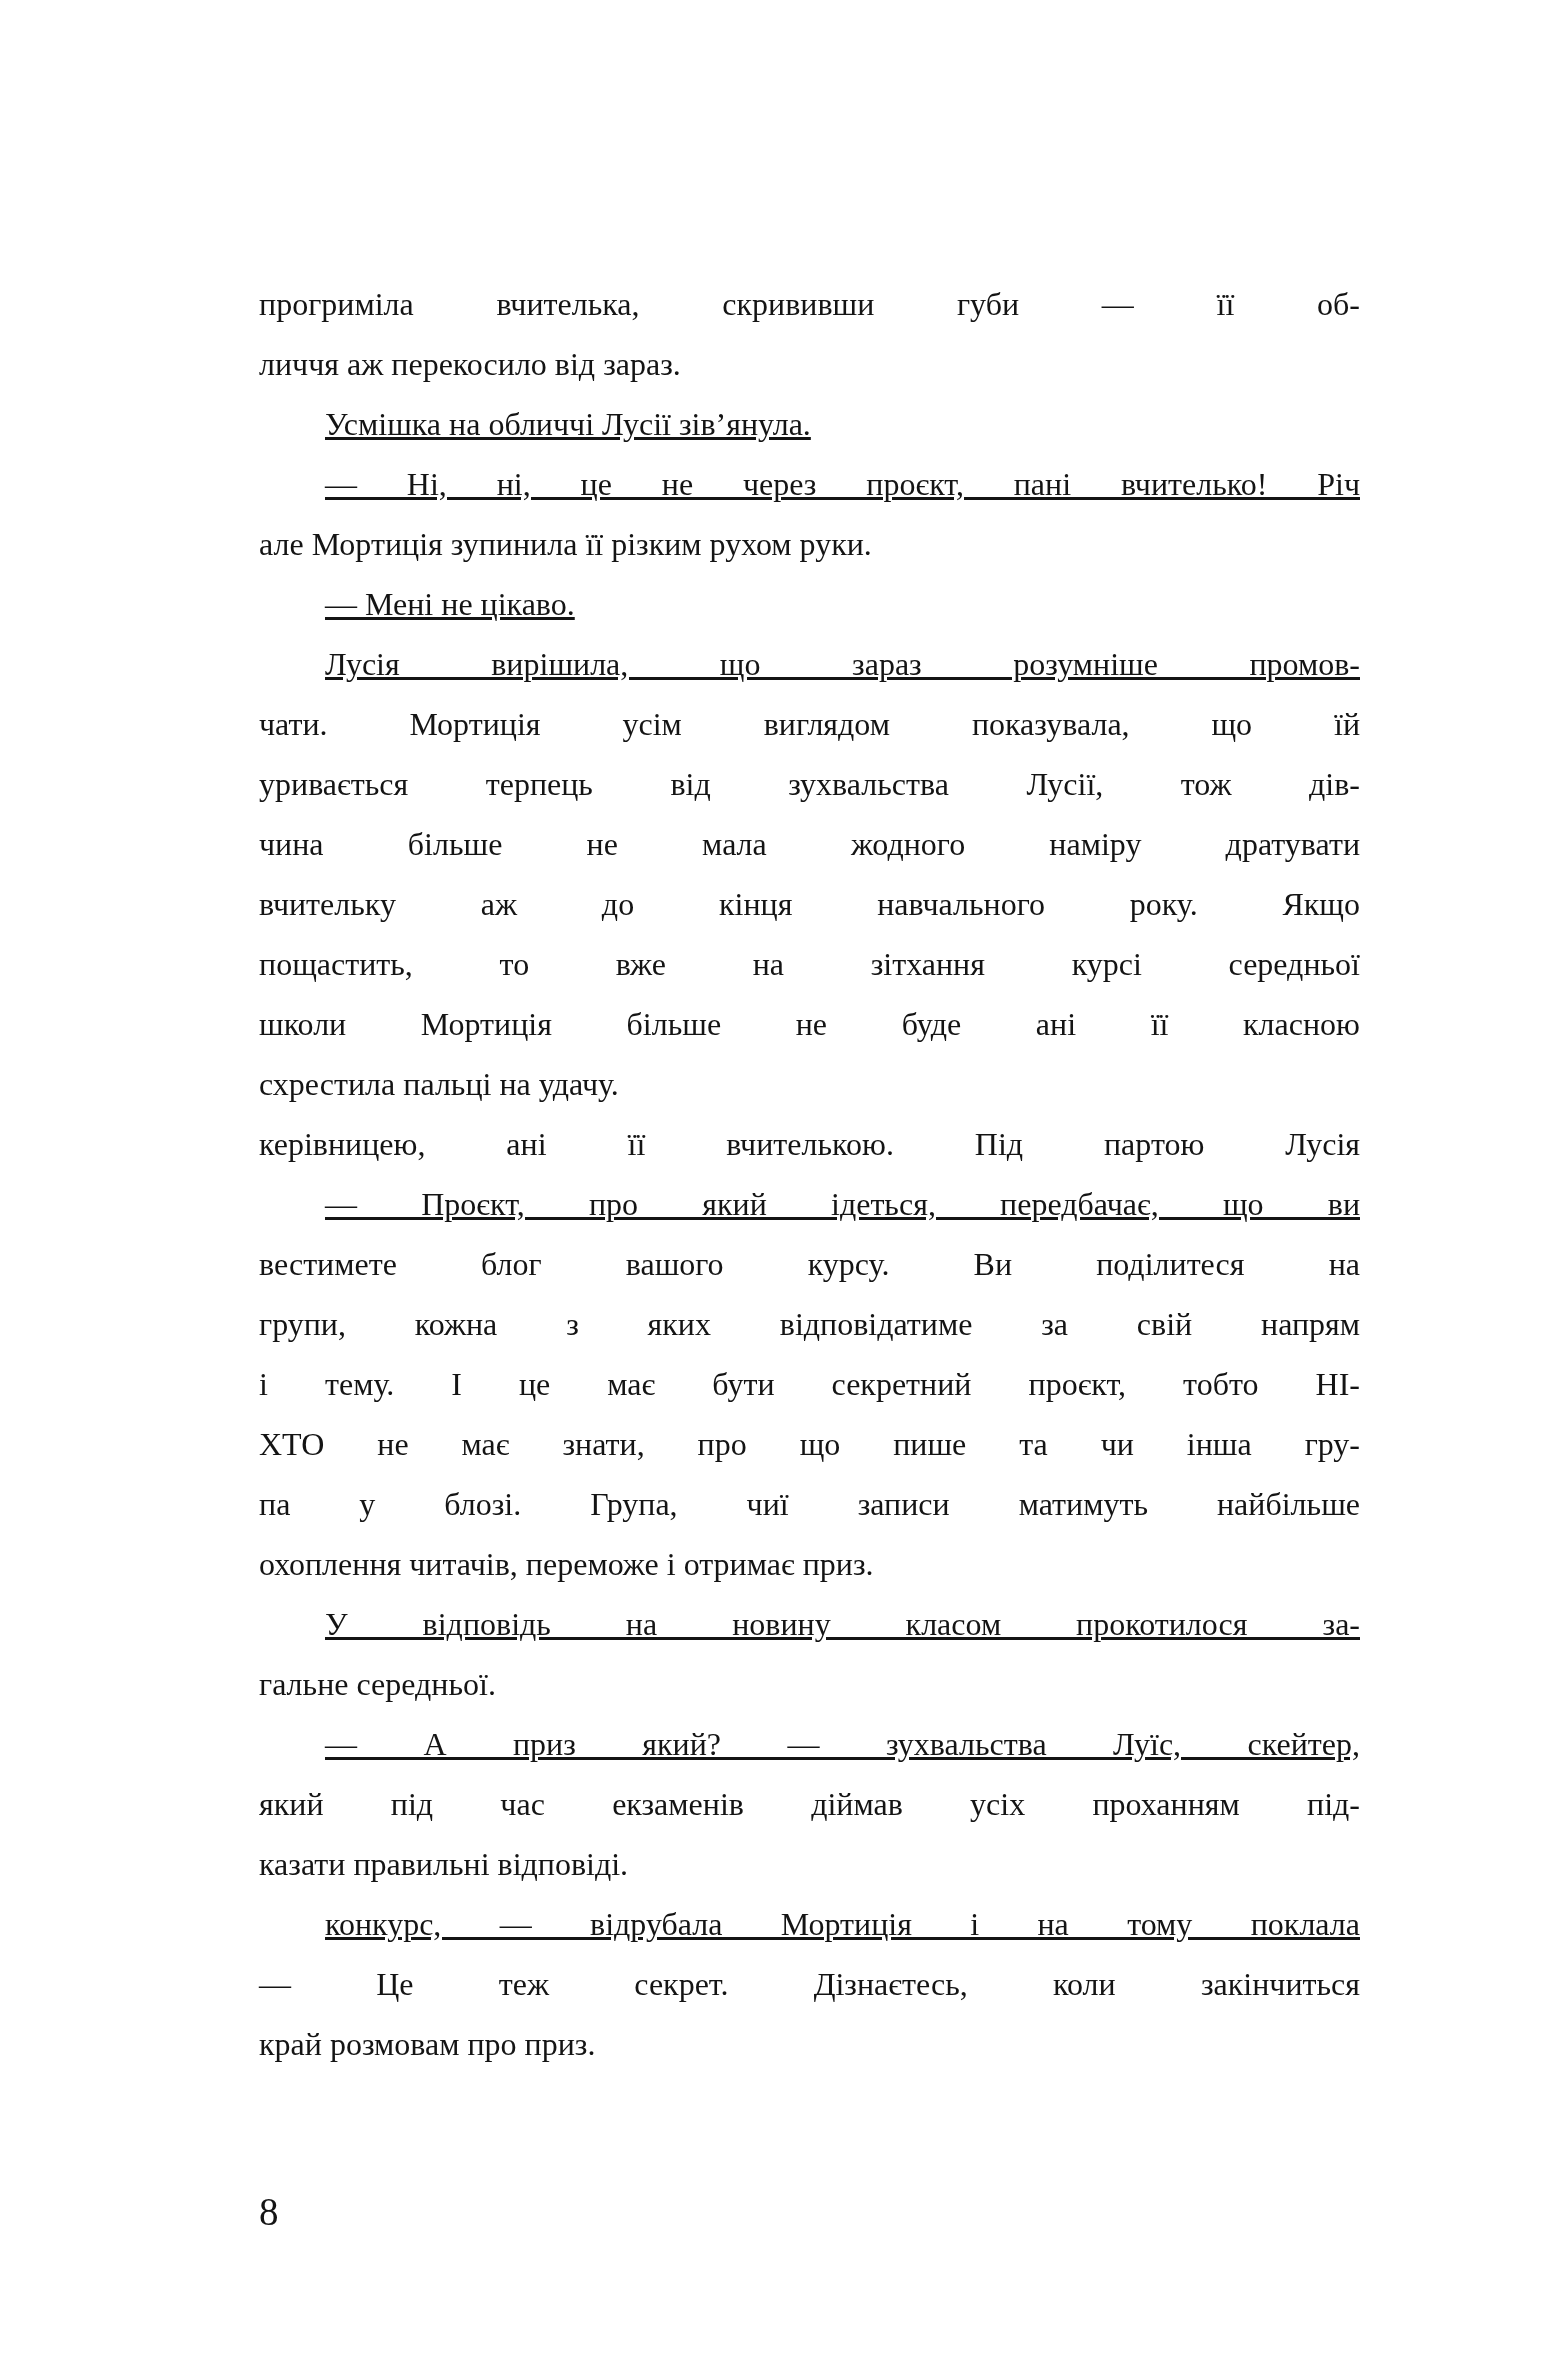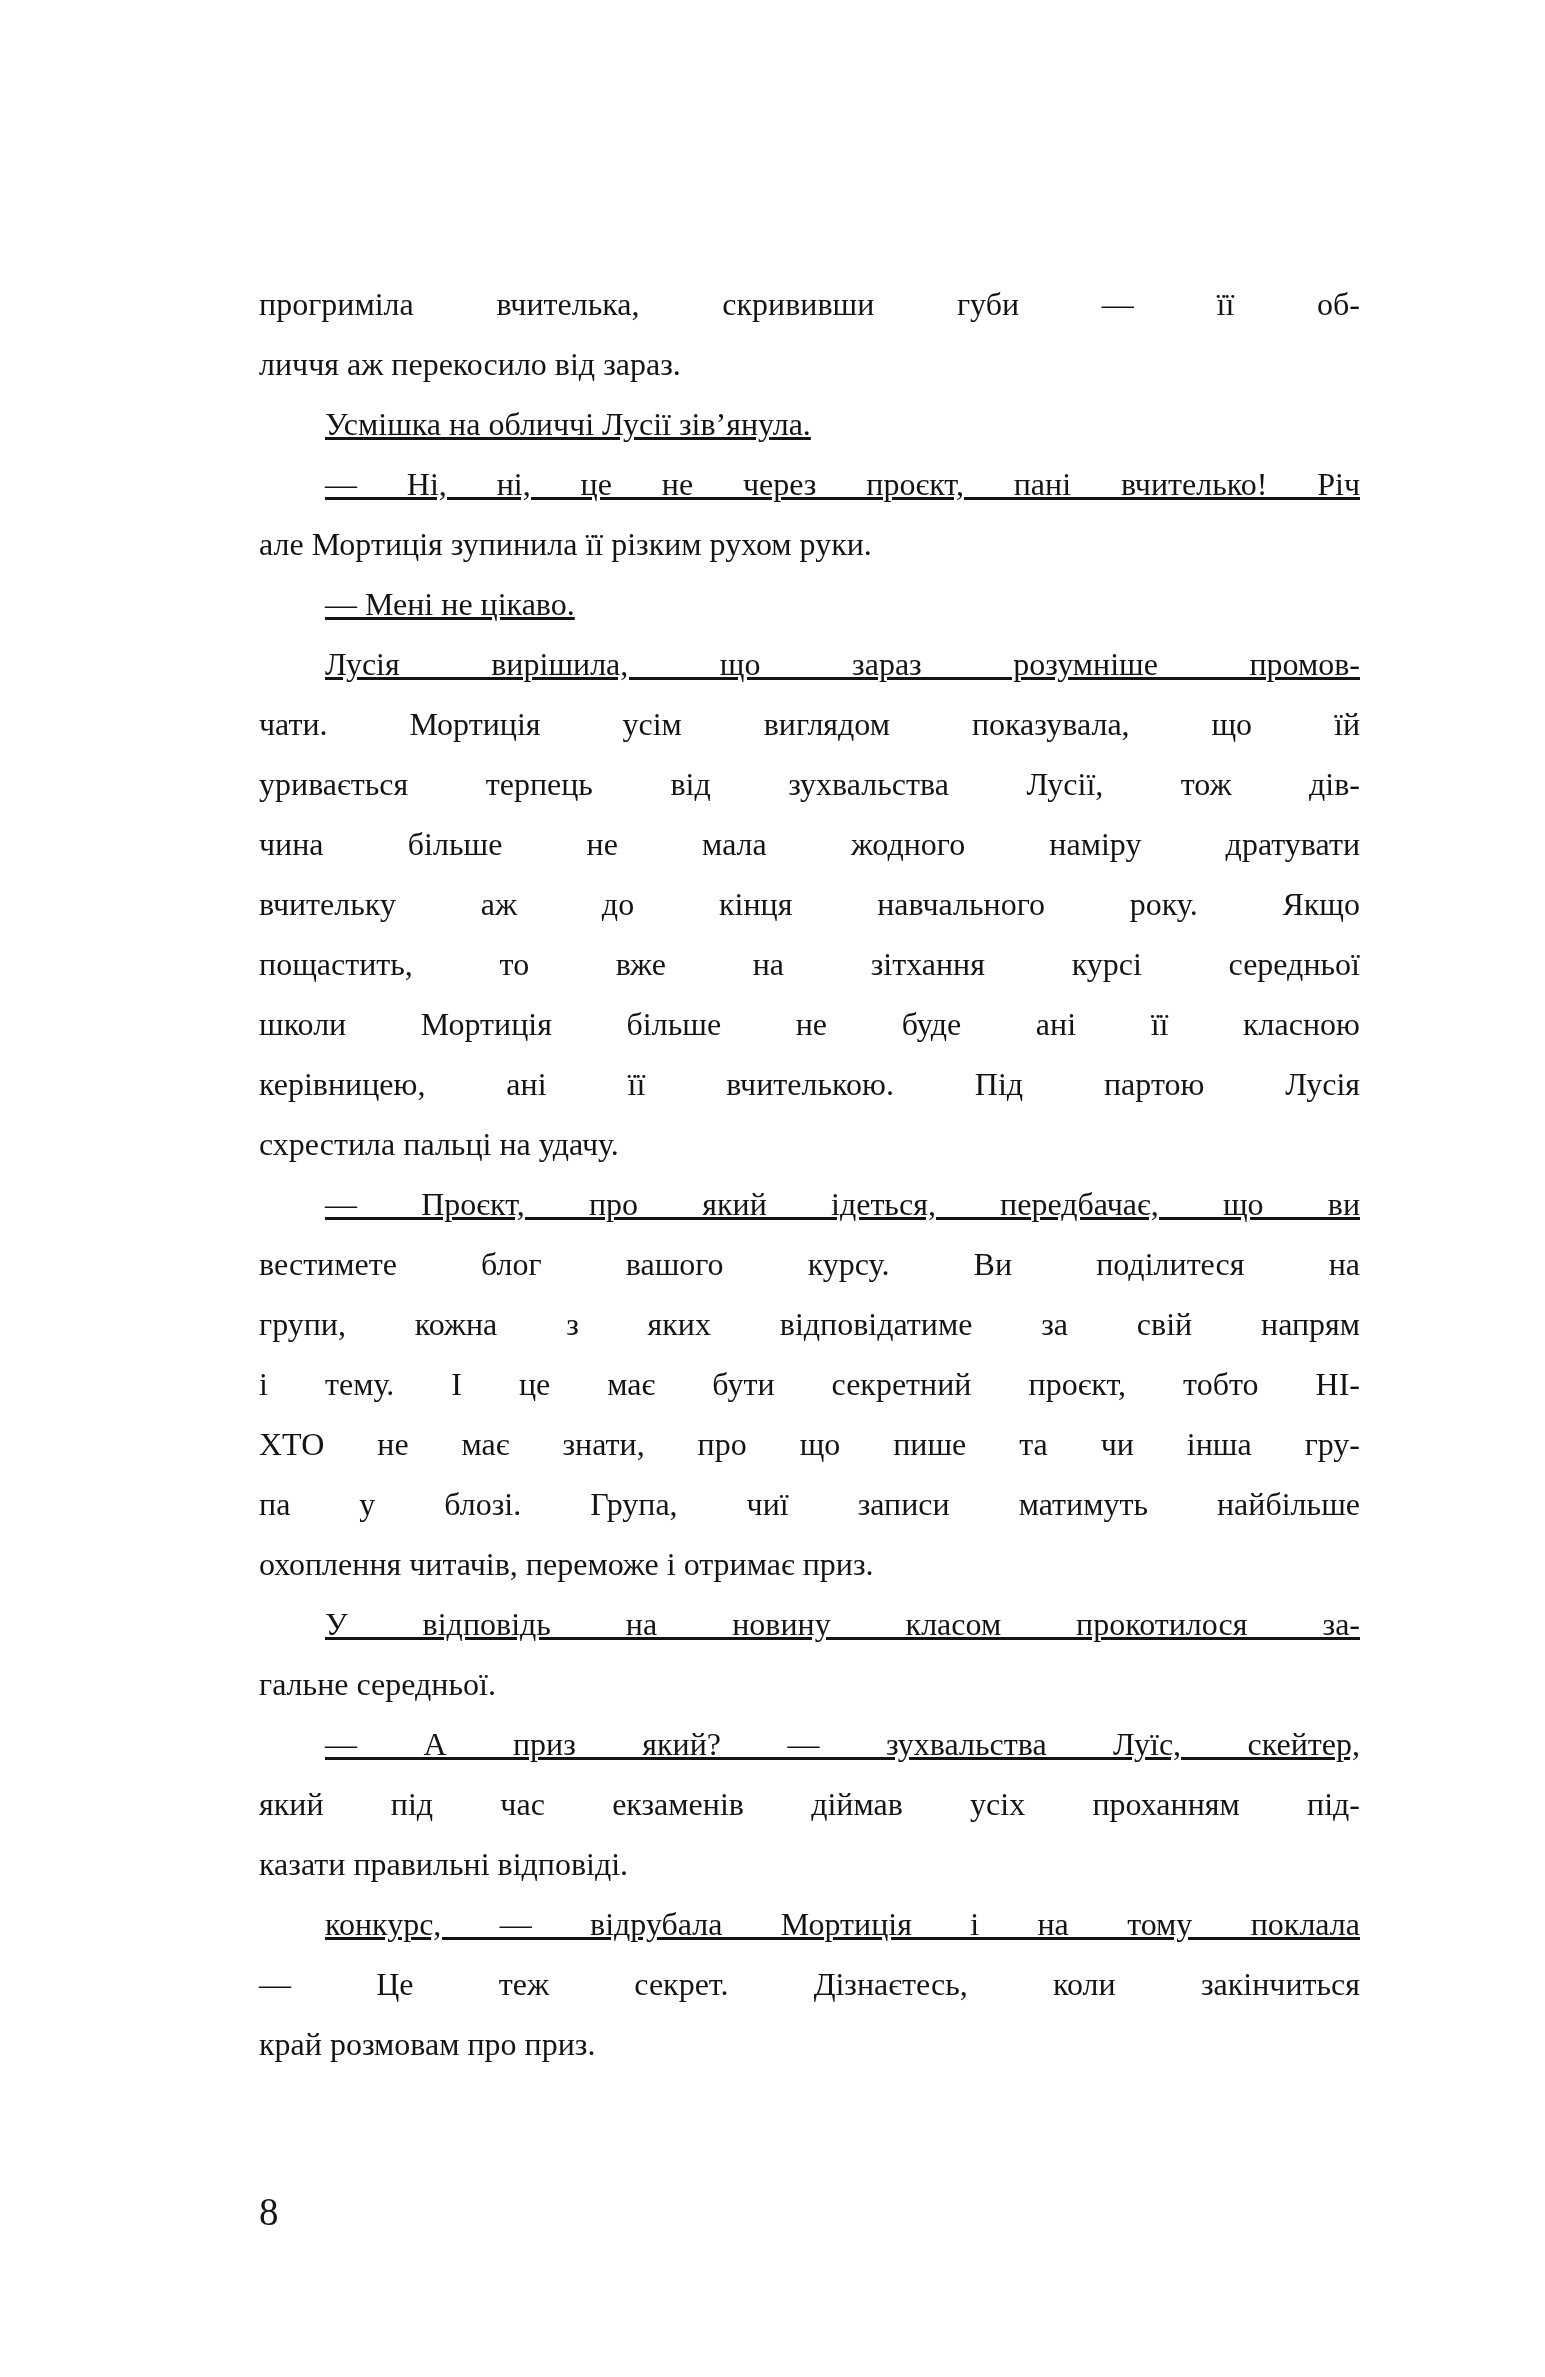--- a/index.html
+++ b/index.html
@@ -71,22 +71,22 @@
         <div class="line">— Мені не цікаво.</div>
       </div>
       <div class="para indent">
         <div class="line just">Лусія вирішила, що зараз розумніше промов-</div>
         <div class="line just">чати. Мортиція усім виглядом показувала, що їй</div>
         <div class="line just">уривається терпець від зухвальства Лусії, тож дів-</div>
         <div class="line just">чина більше не мала жодного наміру дратувати</div>
         <div class="line just">вчительку аж до кінця навчального року. Якщо</div>
         <div class="line just">пощастить, то вже на зітхання курсі середньої</div>
         <div class="line just">школи Мортиція більше не буде ані її класною</div>
+        <div class="line">схрестила пальці на удачу.</div>
         <div class="line just">керівницею, ані її вчителькою. Під партою Лусія</div>
-        <div class="line">схрестила пальці на удачу.</div>
       </div>
       <div class="para indent">
         <div class="line just">— Проєкт, про який ідеться, передбачає, що ви</div>
         <div class="line just">вестимете блог вашого курсу. Ви поділитеся на</div>
         <div class="line just">групи, кожна з яких відповідатиме за свій напрям</div>
         <div class="line just">і тему. І це має бути секретний проєкт, тобто НІ-</div>
         <div class="line just">ХТО не має знати, про що пише та чи інша гру-</div>
         <div class="line just">па у блозі. Група, чиї записи матимуть найбільше</div>
         <div class="line">охоплення читачів, переможе і отримає приз.</div>
       </div>

